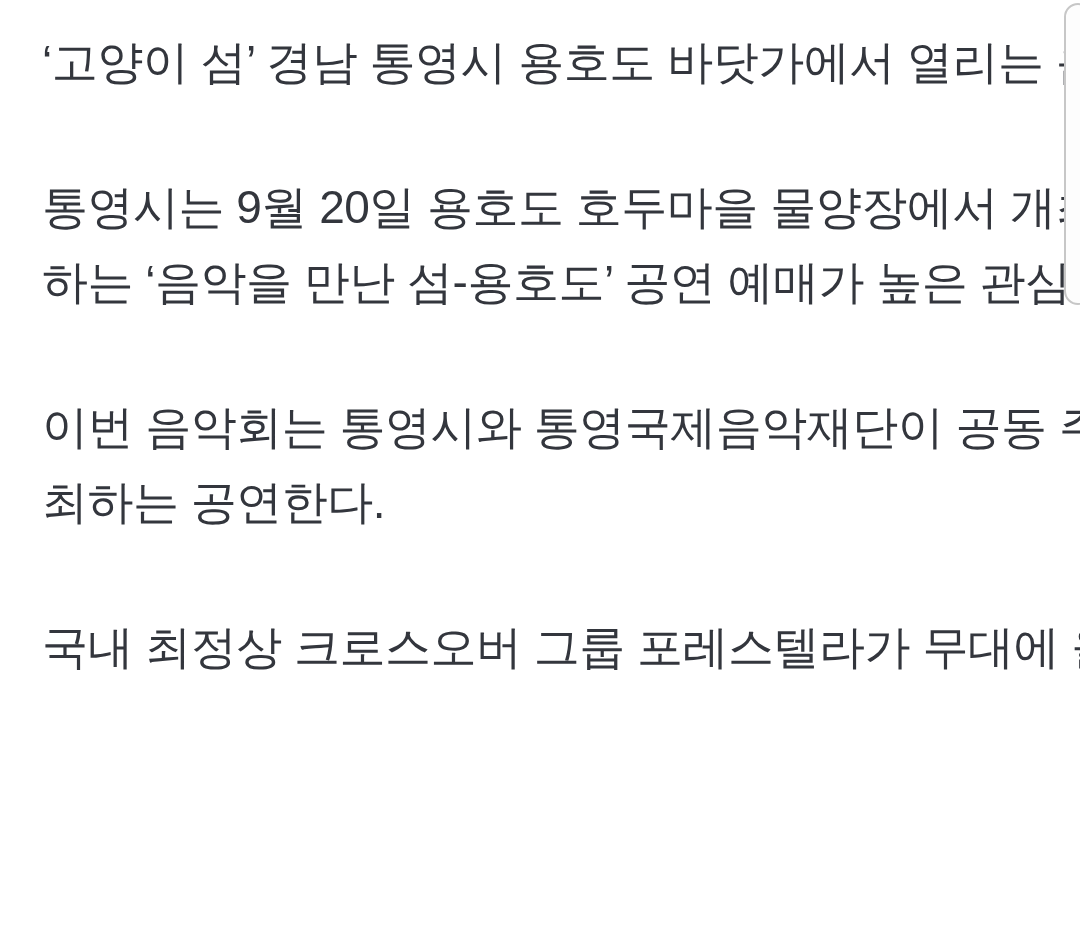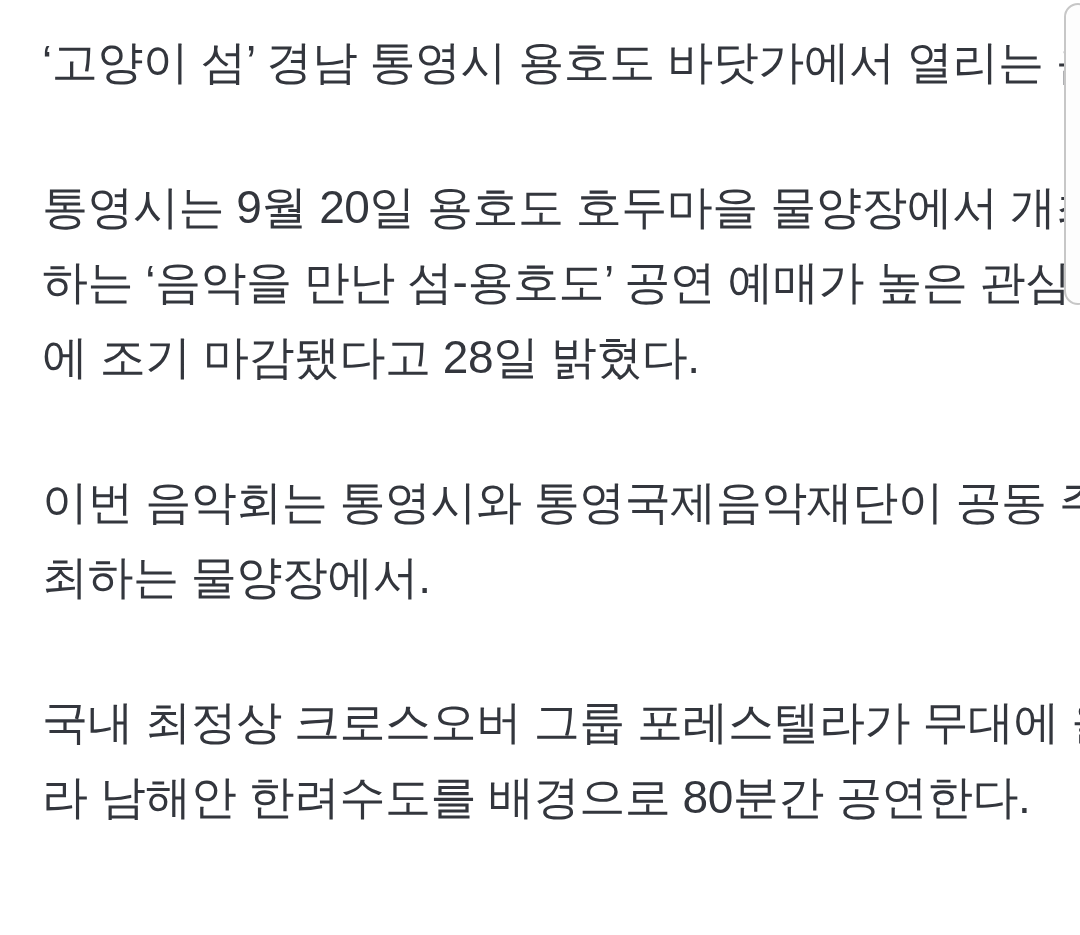--- a/index.html
+++ b/index.html
@@ -56,30 +56,28 @@
 
   <div class="article-body">
 
     <p class="para">
       <span class="line">‘고양이 섬’ 경남 통영시 용호도 바닷가에서 열리는 음악</span>
     </p>
 
     <p class="para">
       <span class="line">통영시는 9월 20일 용호도 호두마을 물양장에서 개최</span>
       <span class="line">하는 ‘음악을 만난 섬-용호도’ 공연 예매가 높은 관심 속</span>
-      <span class="line">에 조기 마감됐다고 28일 밝혔다.</span>
     </p>
 
     <p class="para">
       <span class="line">이번 음악회는 통영시와 통영국제음악재단이 공동 주</span>
-      <span class="line">최하는 물양장에서.</span>
+      <span class="line">최하는 공연한다.</span>
     </p>
 
     <p class="para">
       <span class="line">국내 최정상 크로스오버 그룹 포레스텔라가 무대에 올</span>
-      <span class="line">라 남해안 한려수도를 배경으로 80분간 공연한다.</span>
     </p>
 
   </div>
 
   <div class="scrollbar-thumb"></div>
 
 </div>
 
 </body></html>

